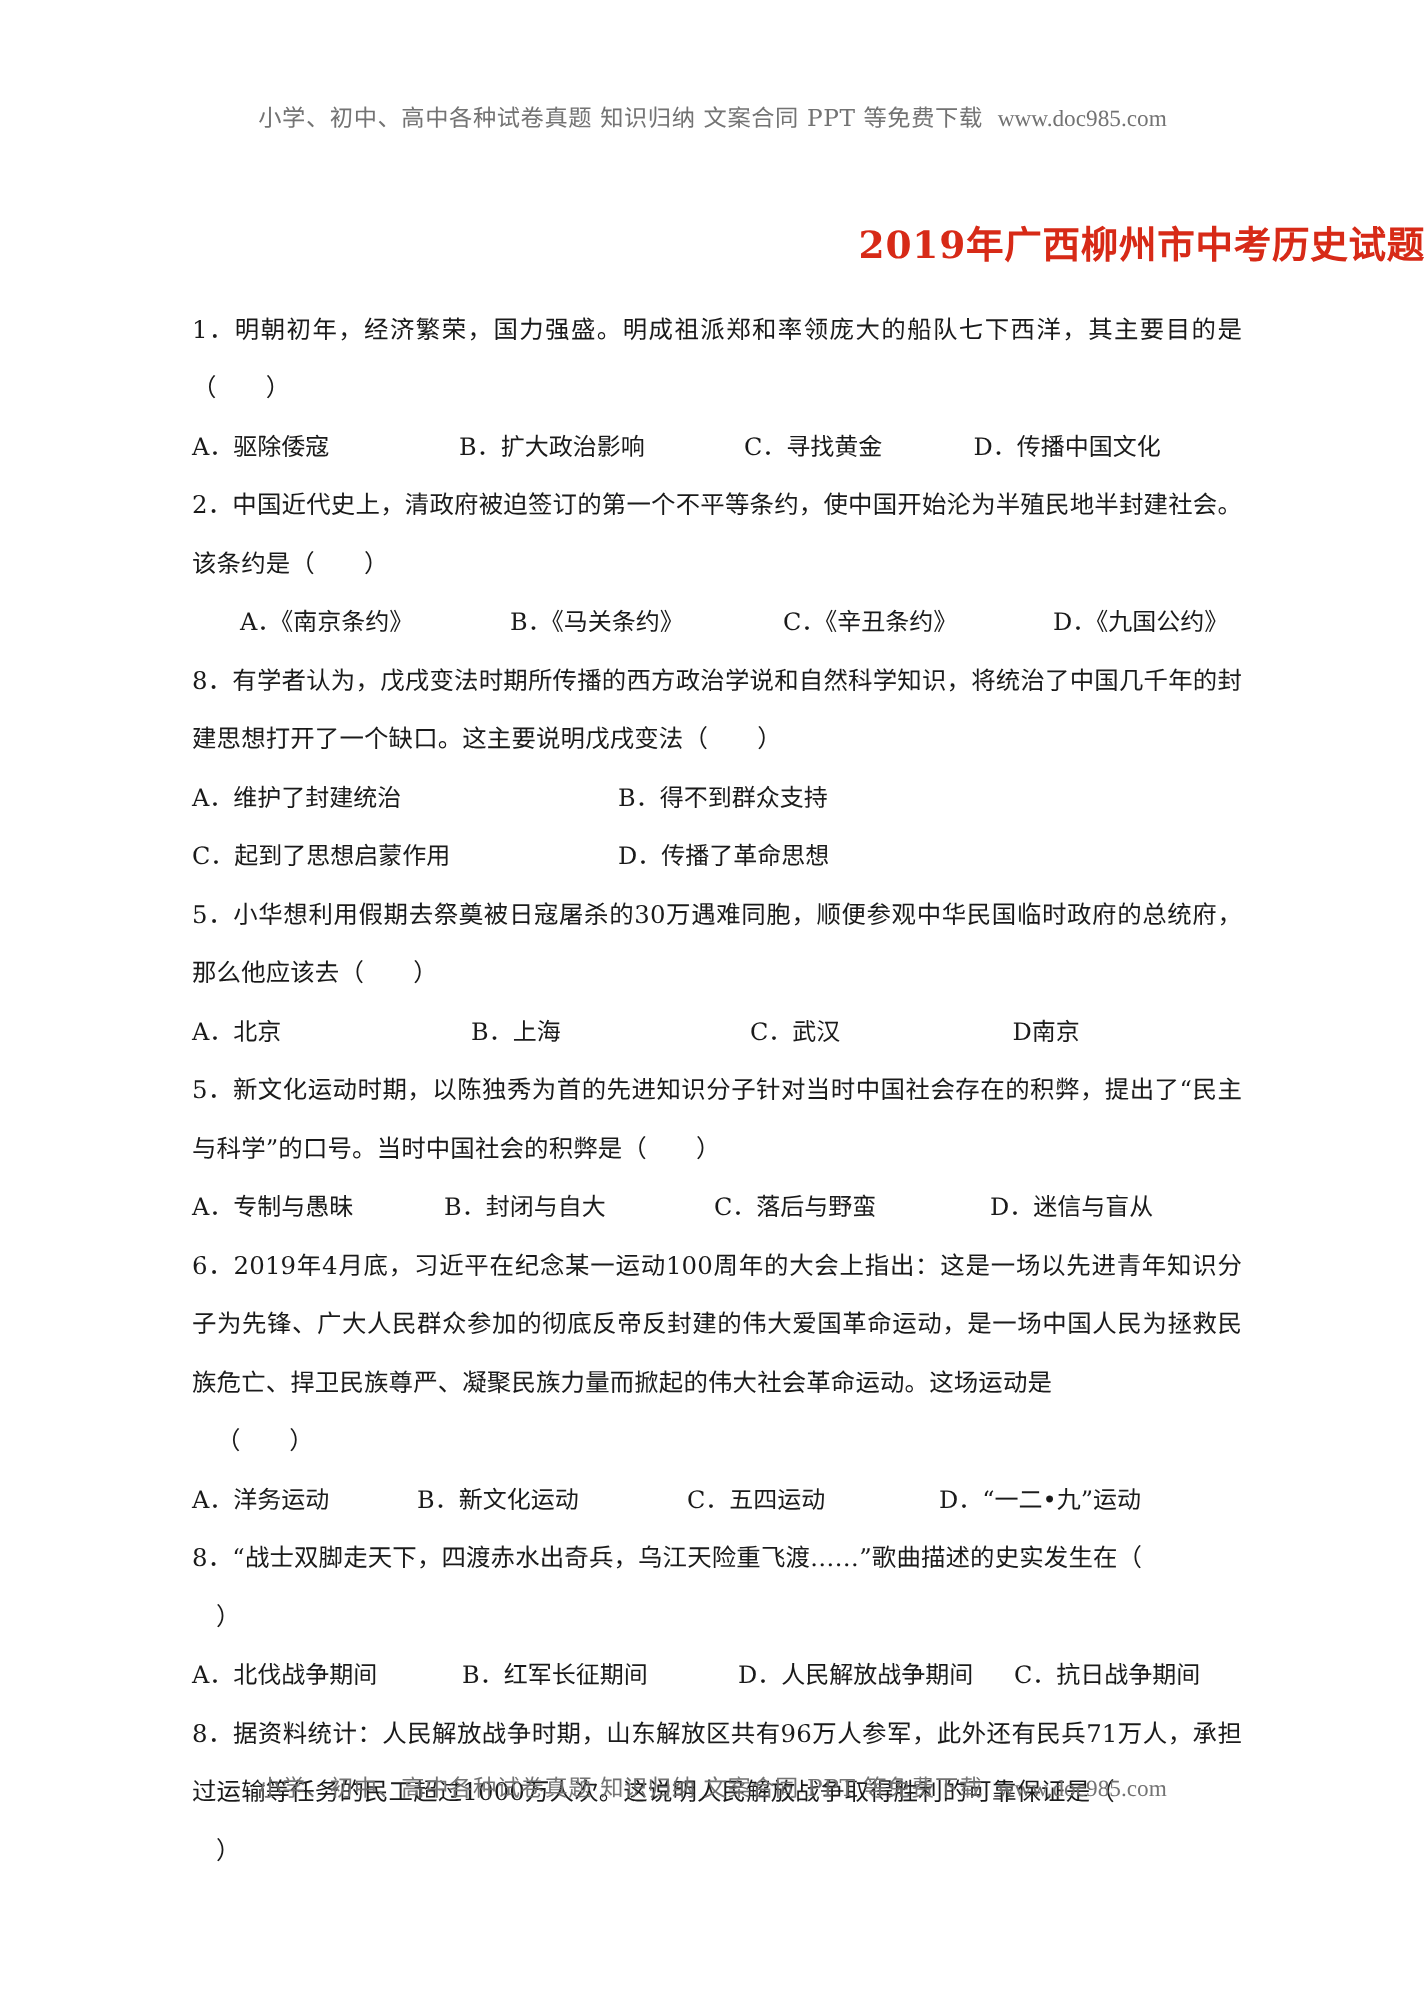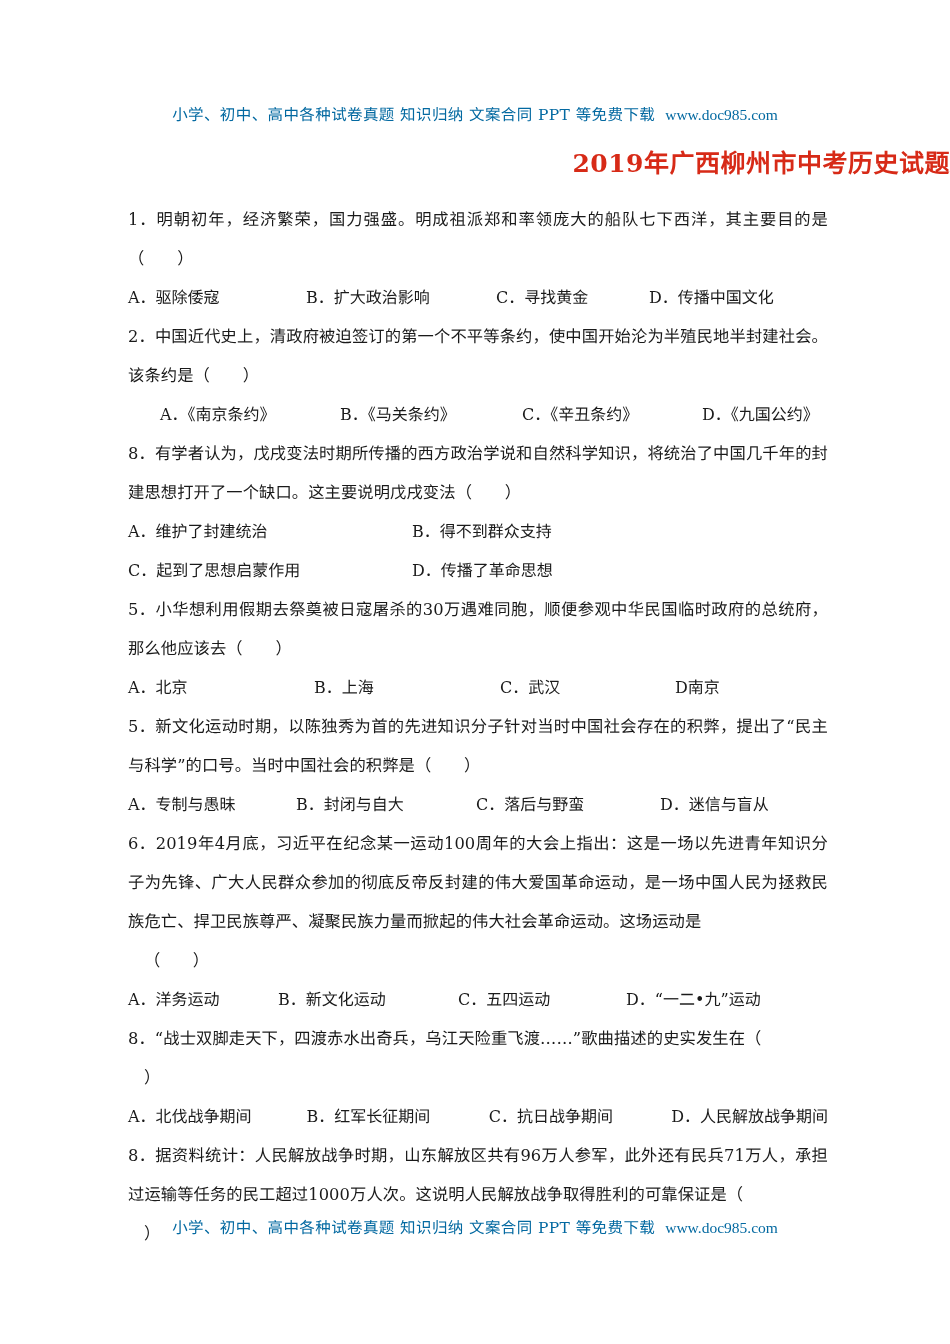--- a/index.html
+++ b/index.html
@@ -26,24 +26,23 @@
   }
 
   
   .watermark {
     position: absolute;
     left: 0;
     width: 950px;
     text-align: center;
     font-family: "DejaVu Serif", "Liberation Serif", serif;
     font-size: 15.5px;
-    color: #0369a1;
+    color: #737373;
     letter-spacing: 0.4px;
     white-space: nowrap;
-    margin-top: 36px;
   }
   .watermark .url {
     font-family: "Liberation Serif", "DejaVu Serif", serif;
     letter-spacing: 0;
     margin-left: 10px;
   }
   .watermark-top { top: 66px; }
   .watermark-bottom { top: 1179px; }
 
   
@@ -222,22 +221,22 @@
         <span class="opt">D．“一二•九”运动</span>
       </div>
     </div>
 
     <div class="q-block">
       <p class="q-stem">8．“战士双脚走天下，四渡赤水出奇兵，乌江天险重飞渡……”歌曲描述的史实发生在（</p>
       <div class="tail-paren">）</div>
       <div class="q-options opts-row w-7">
         <span class="opt">A．北伐战争期间</span>
         <span class="opt">B．红军长征期间</span>
+        <span class="opt">D．人民解放战争期间</span>
         <span class="opt">C．抗日战争期间</span>
-        <span class="opt">D．人民解放战争期间</span>
       </div>
     </div>
 
     <div class="q-block">
       <p class="q-stem">8．据资料统计：人民解放战争时期，山东解放区共有96万人参军，此外还有民兵71万人，承担过运输等任务的民工超过1000万人次。这说明人民解放战争取得胜利的可靠保证是（</p>
       <div class="tail-paren">）</div>
     </div>
 
   </div>
 

